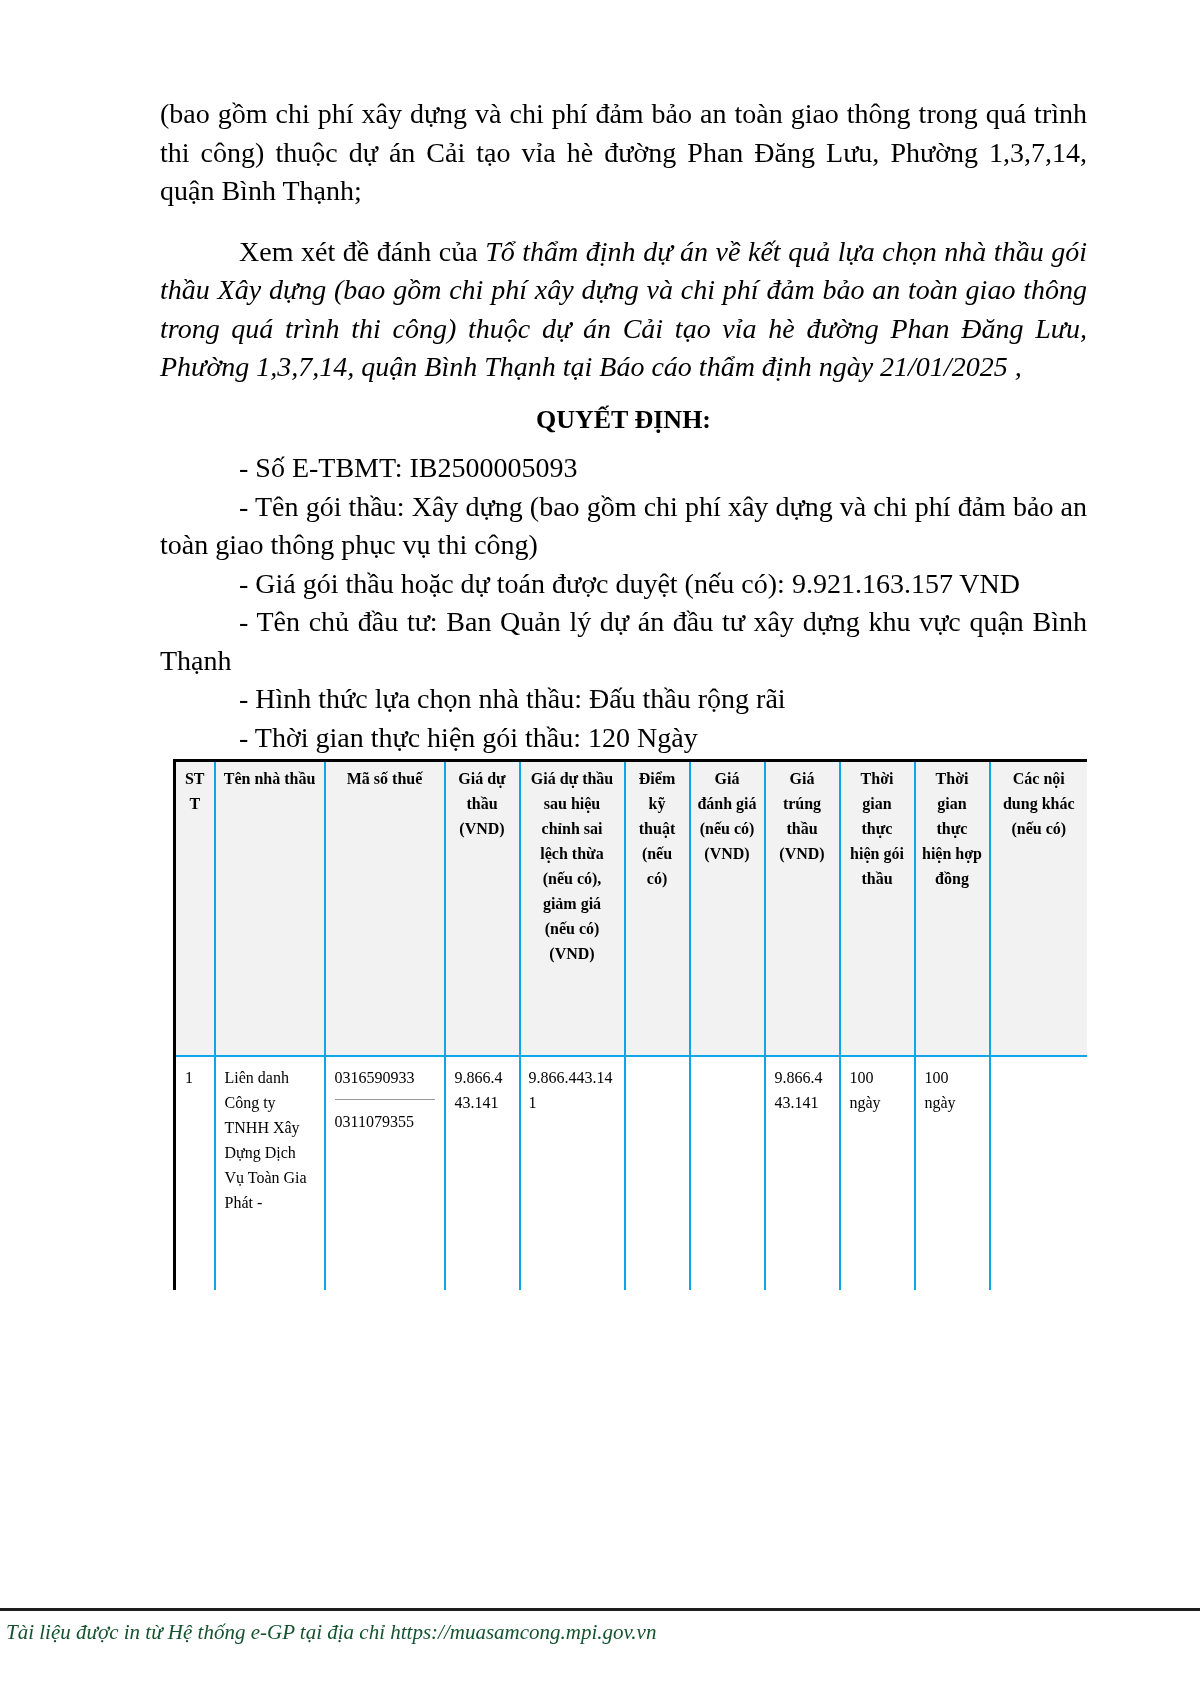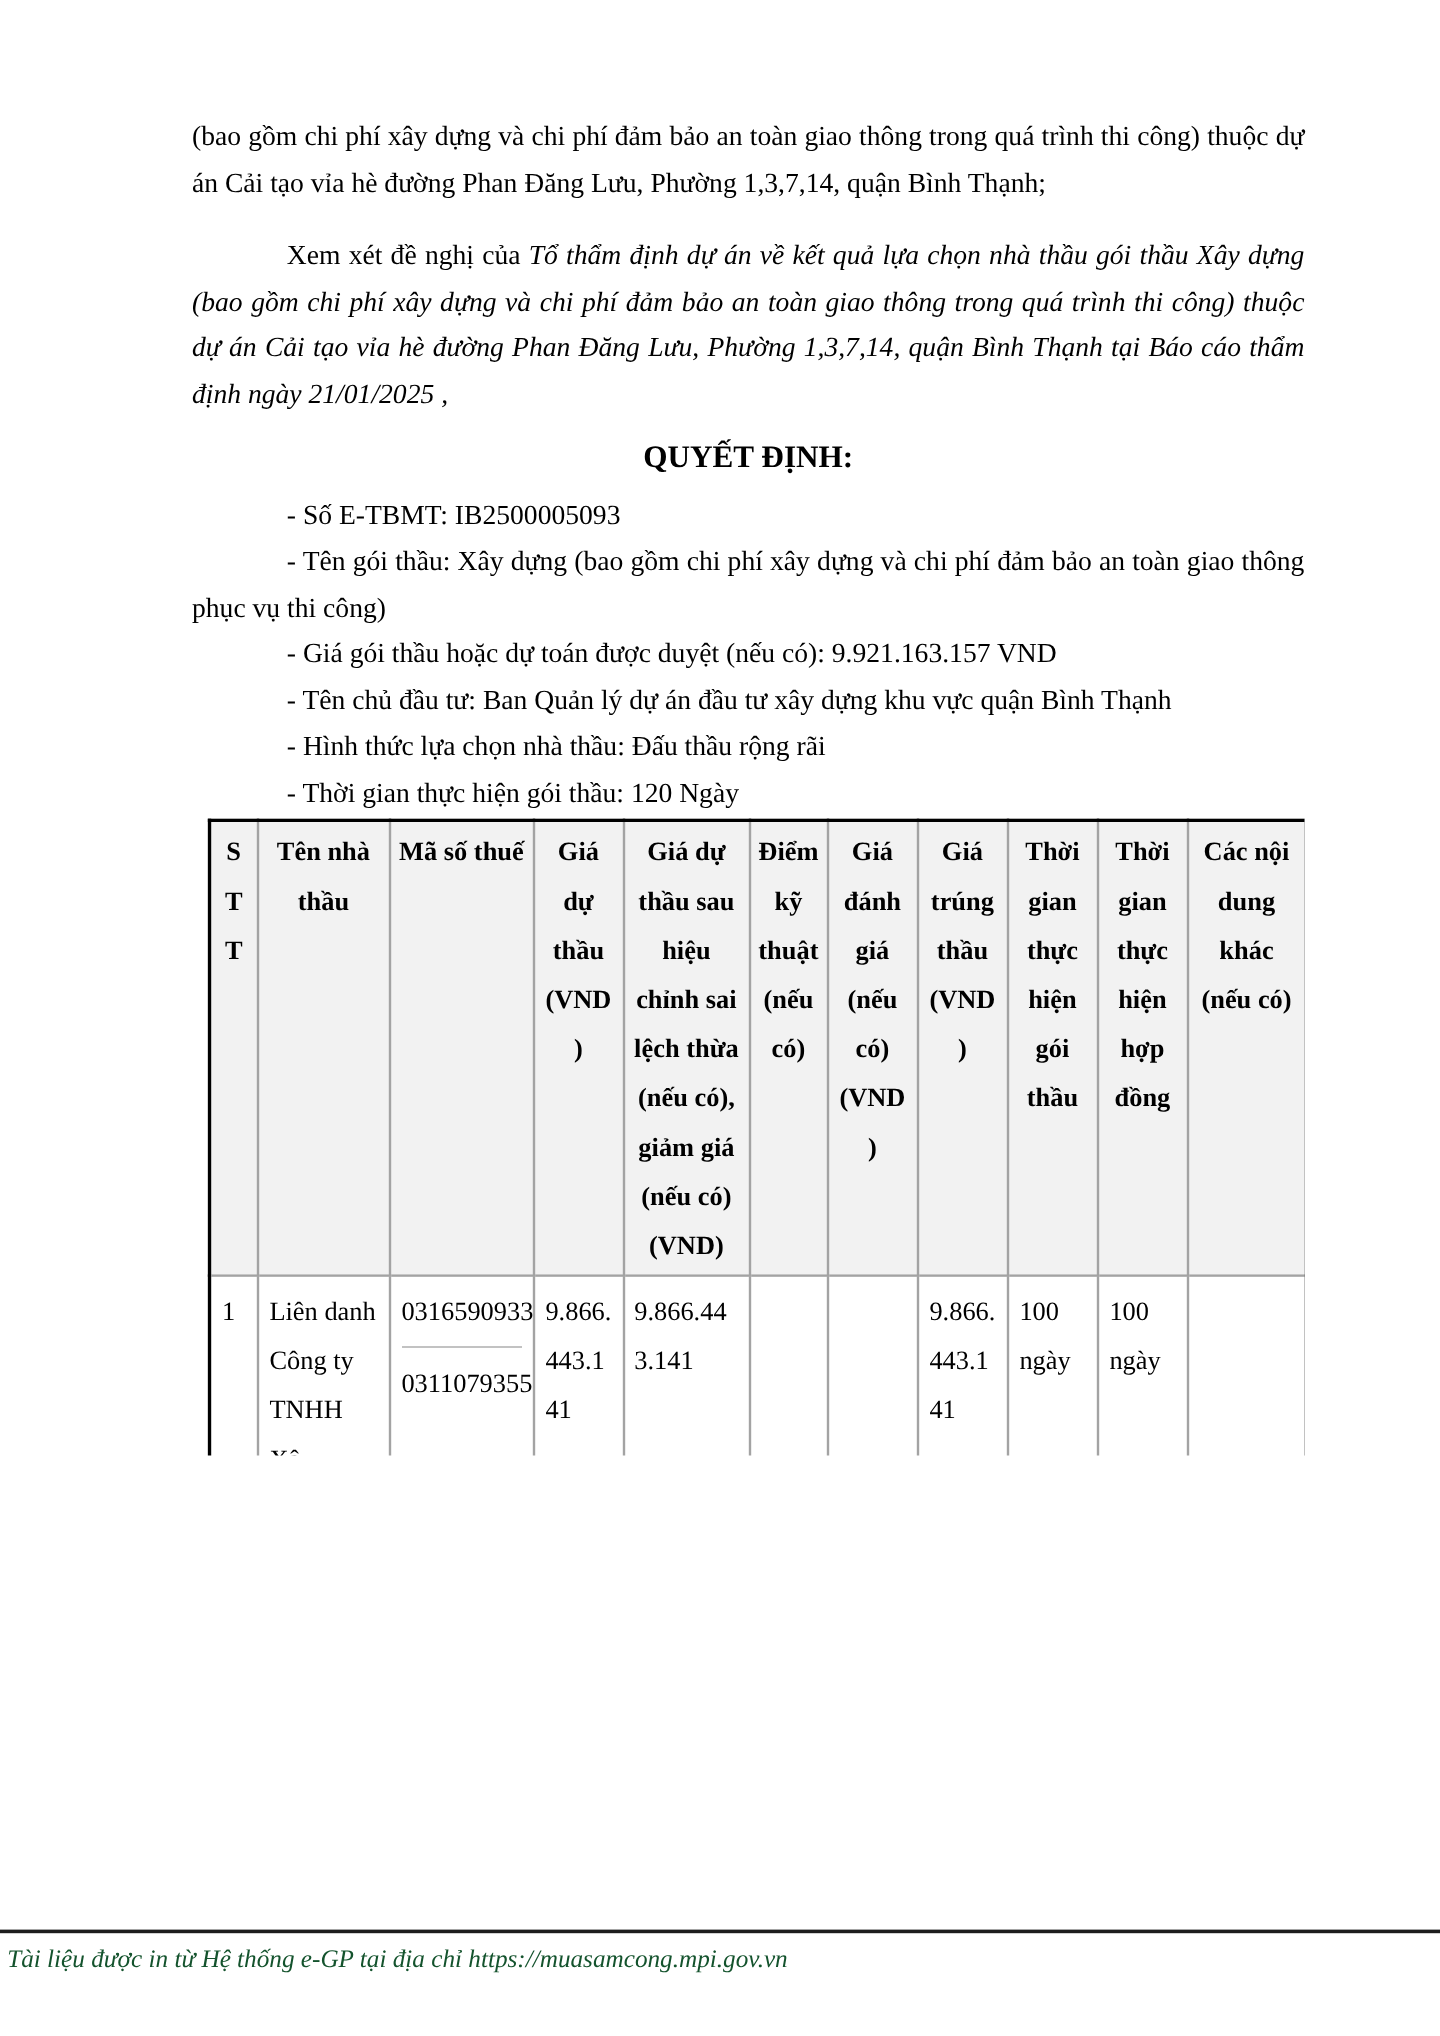--- a/index.html
+++ b/index.html
@@ -13,21 +13,21 @@
     overflow: hidden;
   }
   .content {
     position: absolute;
     left: 160px;
     top: 95px;
     width: 927px;
   }
   .para {
     margin: 0;
-    font-size: 23px;
+    font-size: 28px;
     line-height: 38.5px;
     text-align: justify;
     text-indent: 79px;
   }
   .no-indent { text-indent: 0; }
   .p-consider { margin-top: 22px; }
   .it { font-style: italic; }
   .bold-it { font-weight: bold; font-style: italic; }
   .b { font-weight: bold; }
   .decision-heading {
@@ -44,24 +44,24 @@
     margin-left: 13px;
     margin-top: 2px;
   }
   table.bid-table {
     border-collapse: collapse;
     table-layout: fixed;
     width: 914px;
     border: 3px solid #000;
   }
   table.bid-table th, table.bid-table td {
-    border: 2px solid #a3a3a3;
+    border: 2px solid #0ea5e9;
     vertical-align: top;
-    font-size: 22px;
-    line-height: 41px;
+    font-size: 16px;
+    line-height: 25px;
     overflow: hidden;
   }
   table.bid-table th {
     background: #f2f2f2;
     font-weight: bold;
     text-align: center;
     padding: 4px 6px;
     height: 285px;
     overflow-wrap: break-word;
   }
@@ -100,21 +100,21 @@
   }
 </style>
 </head>
 <body>
 
 <div class="page">
   <div class="content">
 
     <p class="para no-indent">(bao gồm chi phí xây dựng và chi phí đảm bảo an toàn giao thông trong quá trình thi công) thuộc dự án Cải tạo vỉa hè đường Phan Đăng Lưu, Phường 1,3,7,14, quận Bình Thạnh;</p>
 
-    <p class="para p-consider"><span>Xem xét đề nghị của </span><span class="it">Tổ thẩm định dự án về kết quả lựa chọn nhà thầu gói thầu Xây dựng (bao gồm chi phí xây dựng và chi phí đảm bảo an toàn giao thông trong quá trình thi công) thuộc dự án Cải tạo vỉa hè đường Phan Đăng Lưu, Phường 1,3,7,14, quận Bình Thạnh tại Báo cáo thẩm định ngày 21/01/2025 ,</span></p>
+    <p class="para p-consider"><span>Xem xét đề đánh của </span><span class="it">Tổ thẩm định dự án về kết quả lựa chọn nhà thầu gói thầu Xây dựng (bao gồm chi phí xây dựng và chi phí đảm bảo an toàn giao thông trong quá trình thi công) thuộc dự án Cải tạo vỉa hè đường Phan Đăng Lưu, Phường 1,3,7,14, quận Bình Thạnh tại Báo cáo thẩm định ngày 21/01/2025 ,</span></p>
 
     <p class="decision-heading">QUYẾT ĐỊNH:</p>
 
 
 
     <p class="para">- Số E-TBMT: IB2500005093</p>
     <p class="para">- Tên gói thầu: Xây dựng (bao gồm chi phí xây dựng và chi phí đảm bảo an toàn giao thông phục vụ thi công)</p>
     <p class="para">- Giá gói thầu hoặc dự toán được duyệt (nếu có): 9.921.163.157 VND</p>
     <p class="para">- Tên chủ đầu tư: Ban Quản lý dự án đầu tư xây dựng khu vực quận Bình Thạnh</p>
     <p class="para">- Hình thức lựa chọn nhà thầu: Đấu thầu rộng rãi</p>

